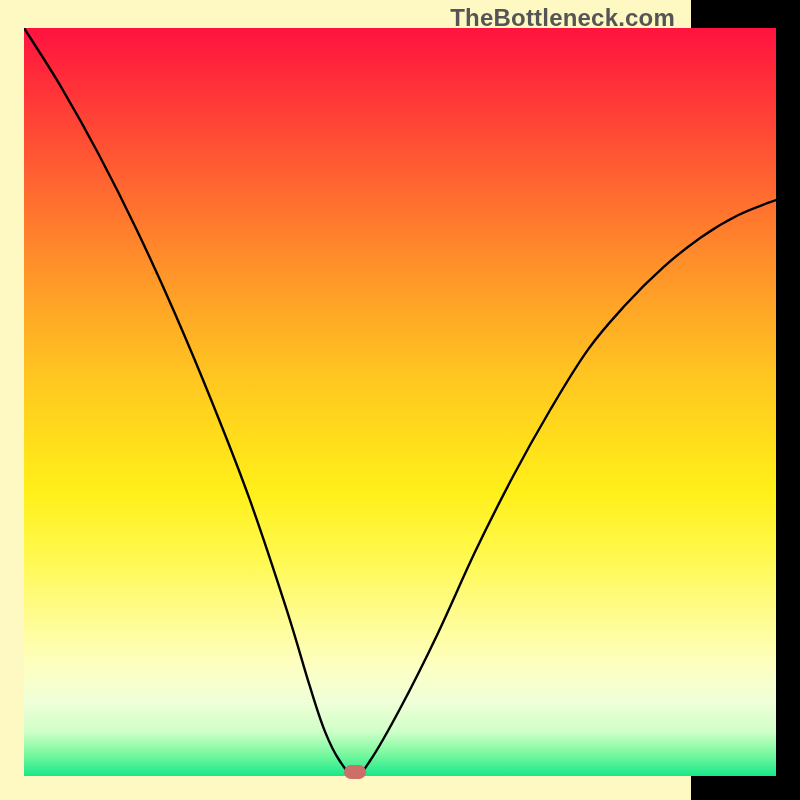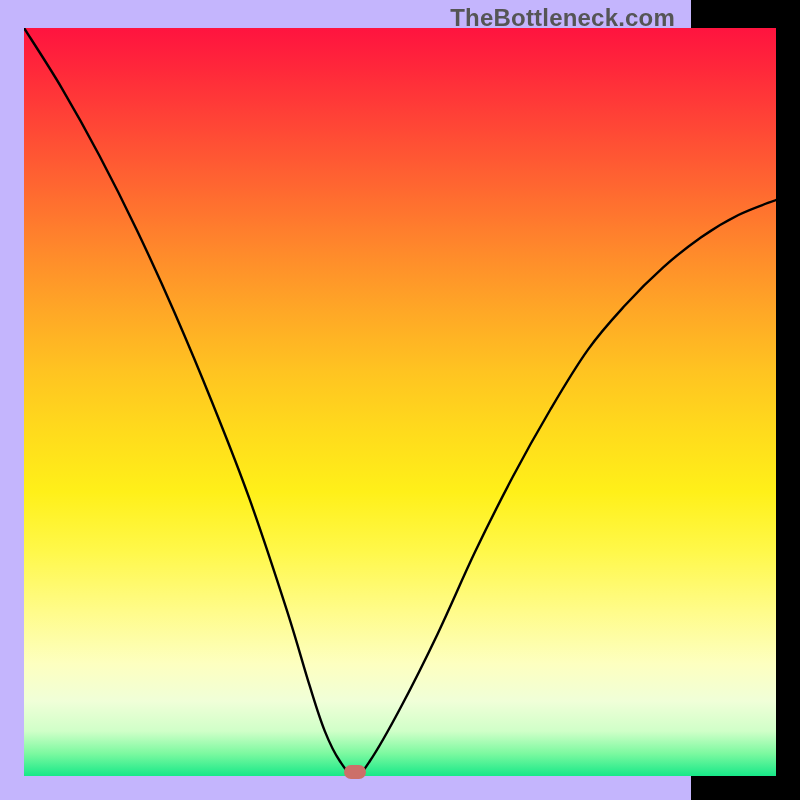--- a/index.html
+++ b/index.html
@@ -1,21 +1,21 @@
 <!DOCTYPE html>
 <html><head>
 <meta charset="utf-8">
 <style>
   * { margin: 0; padding: 0; box-sizing: border-box; }
   html, body { width: 800px; height: 800px; overflow: hidden; background: #000; }
   .frame {
     position: relative;
     width: 691px;
     height: 800px;
-    background: #c4b5fd;
+    background: #fef9c3;
   }
   .watermark {
     position: absolute;
     top: 4px;
     right: 16px;
     font-family: Arial, Helvetica, sans-serif;
     font-size: 24px;
     font-weight: 600;
     color: #555;
     letter-spacing: 0.2px;

